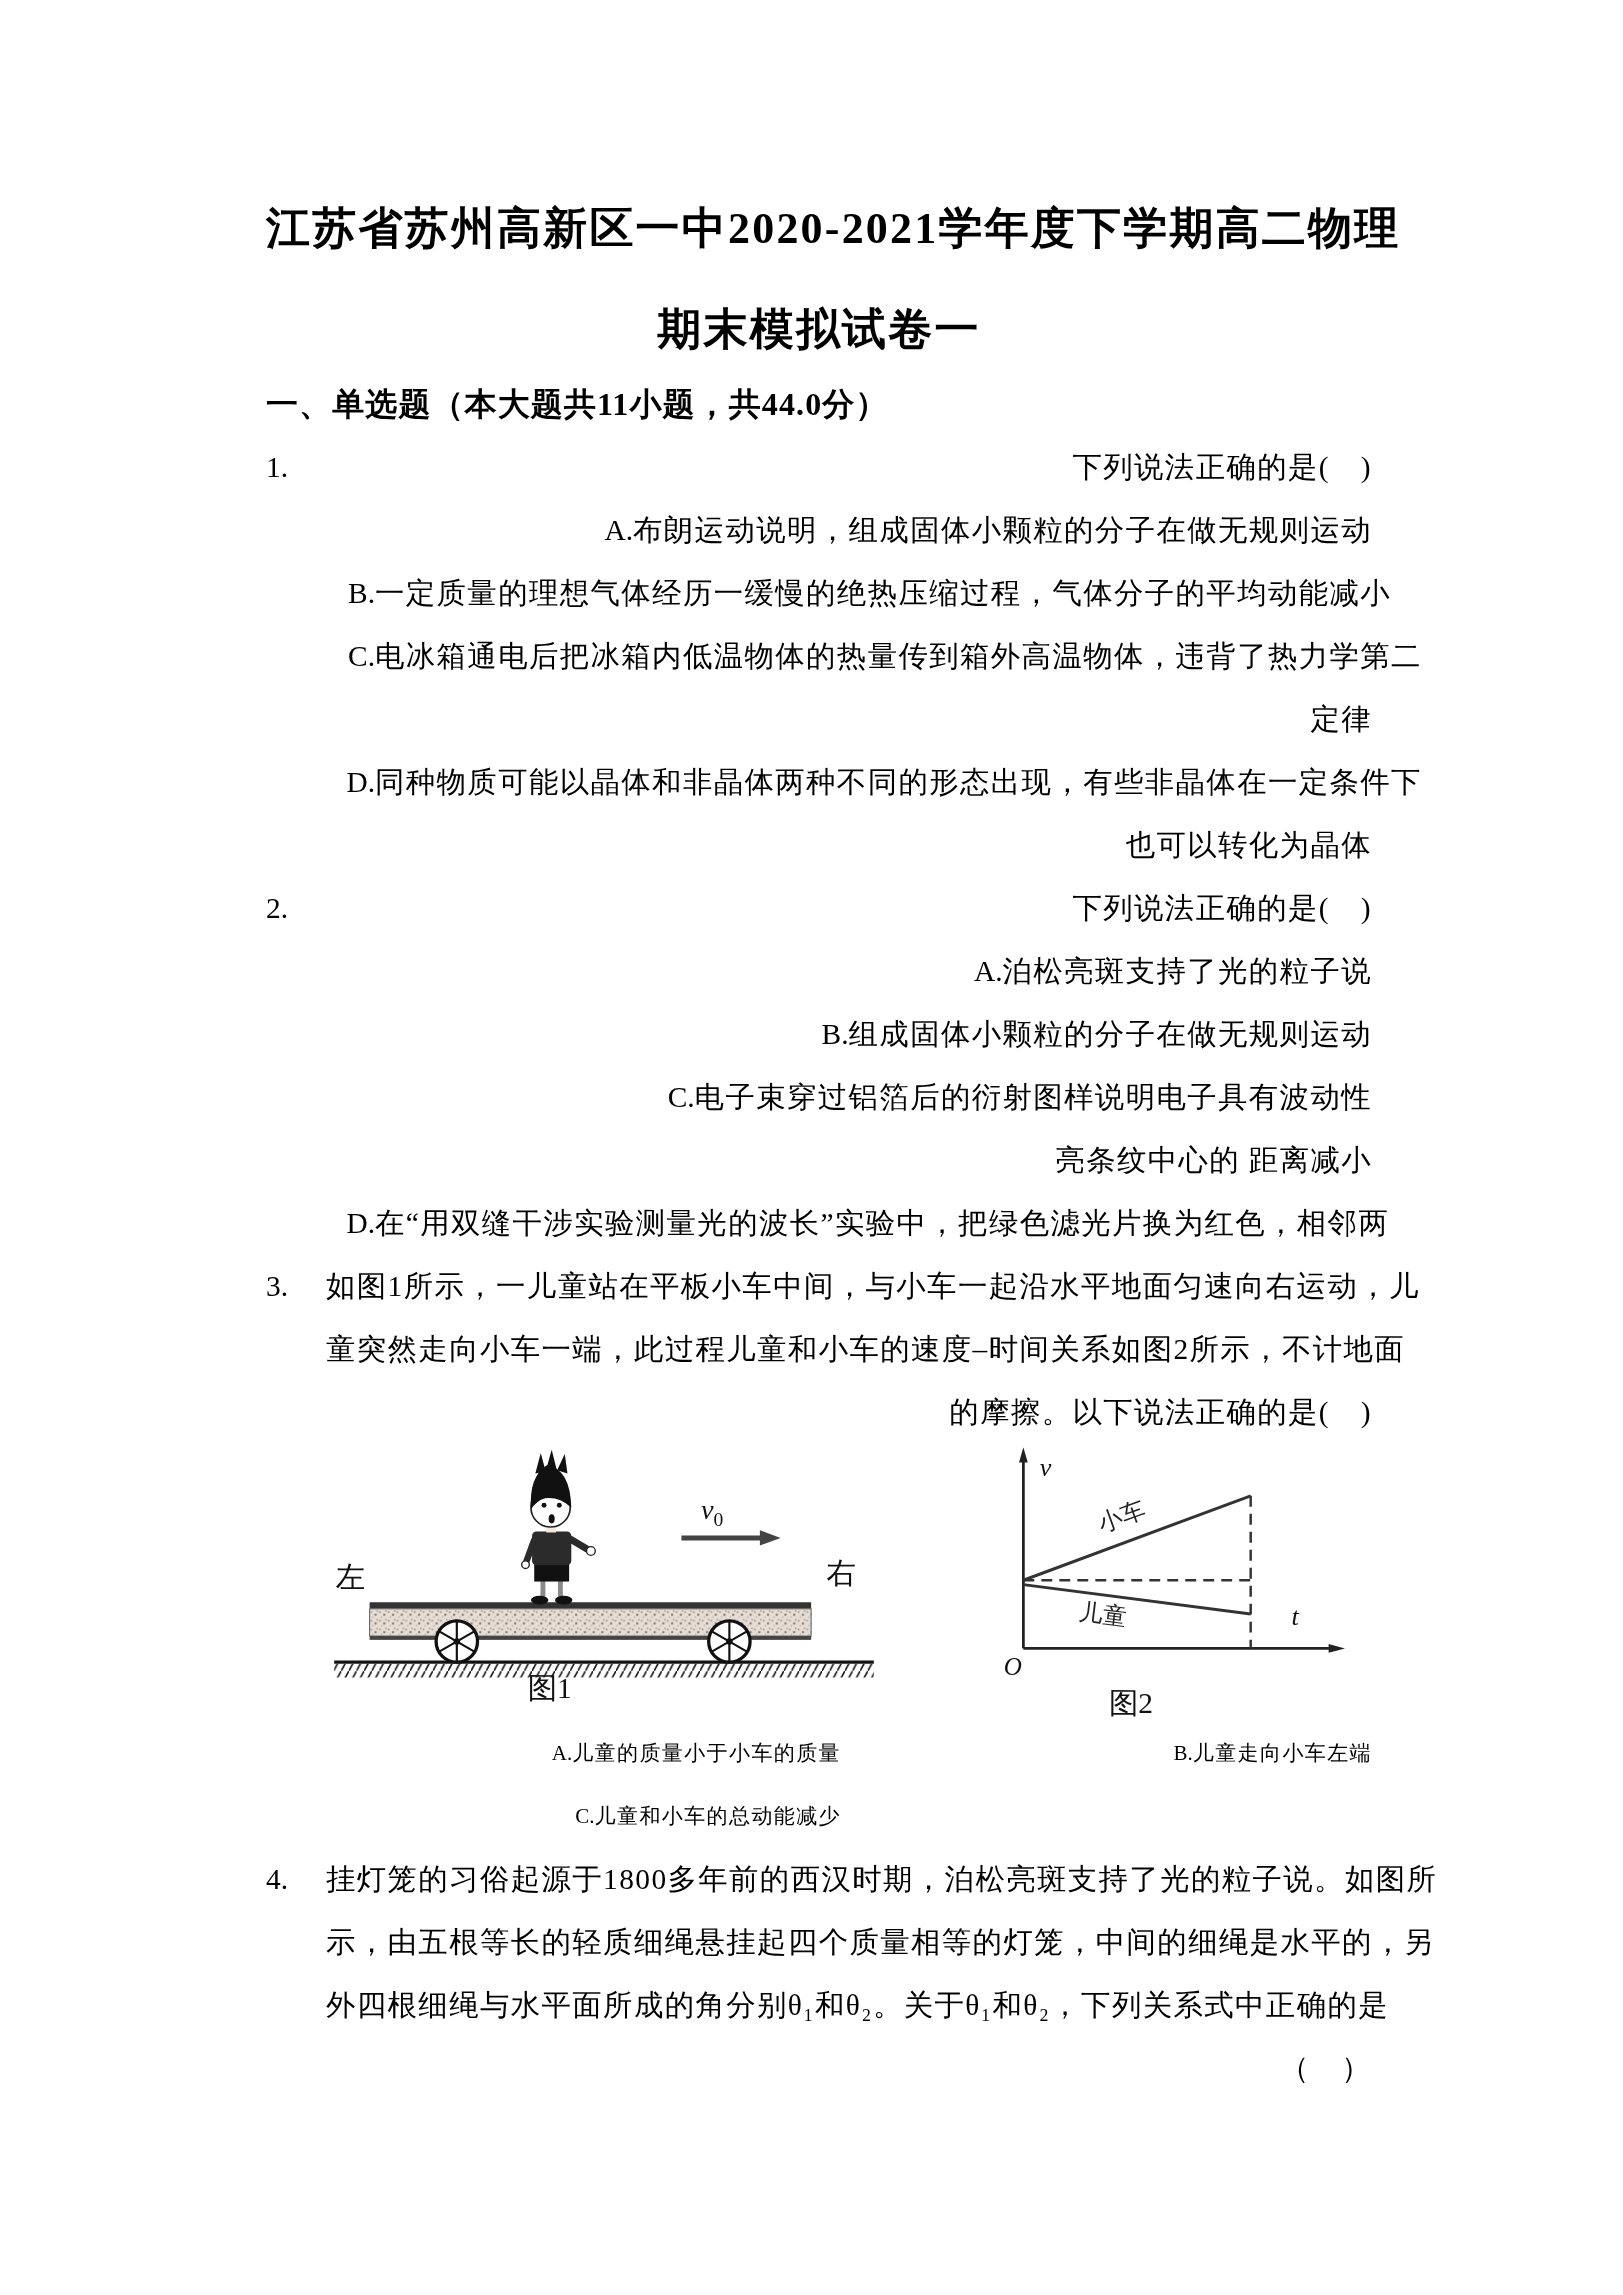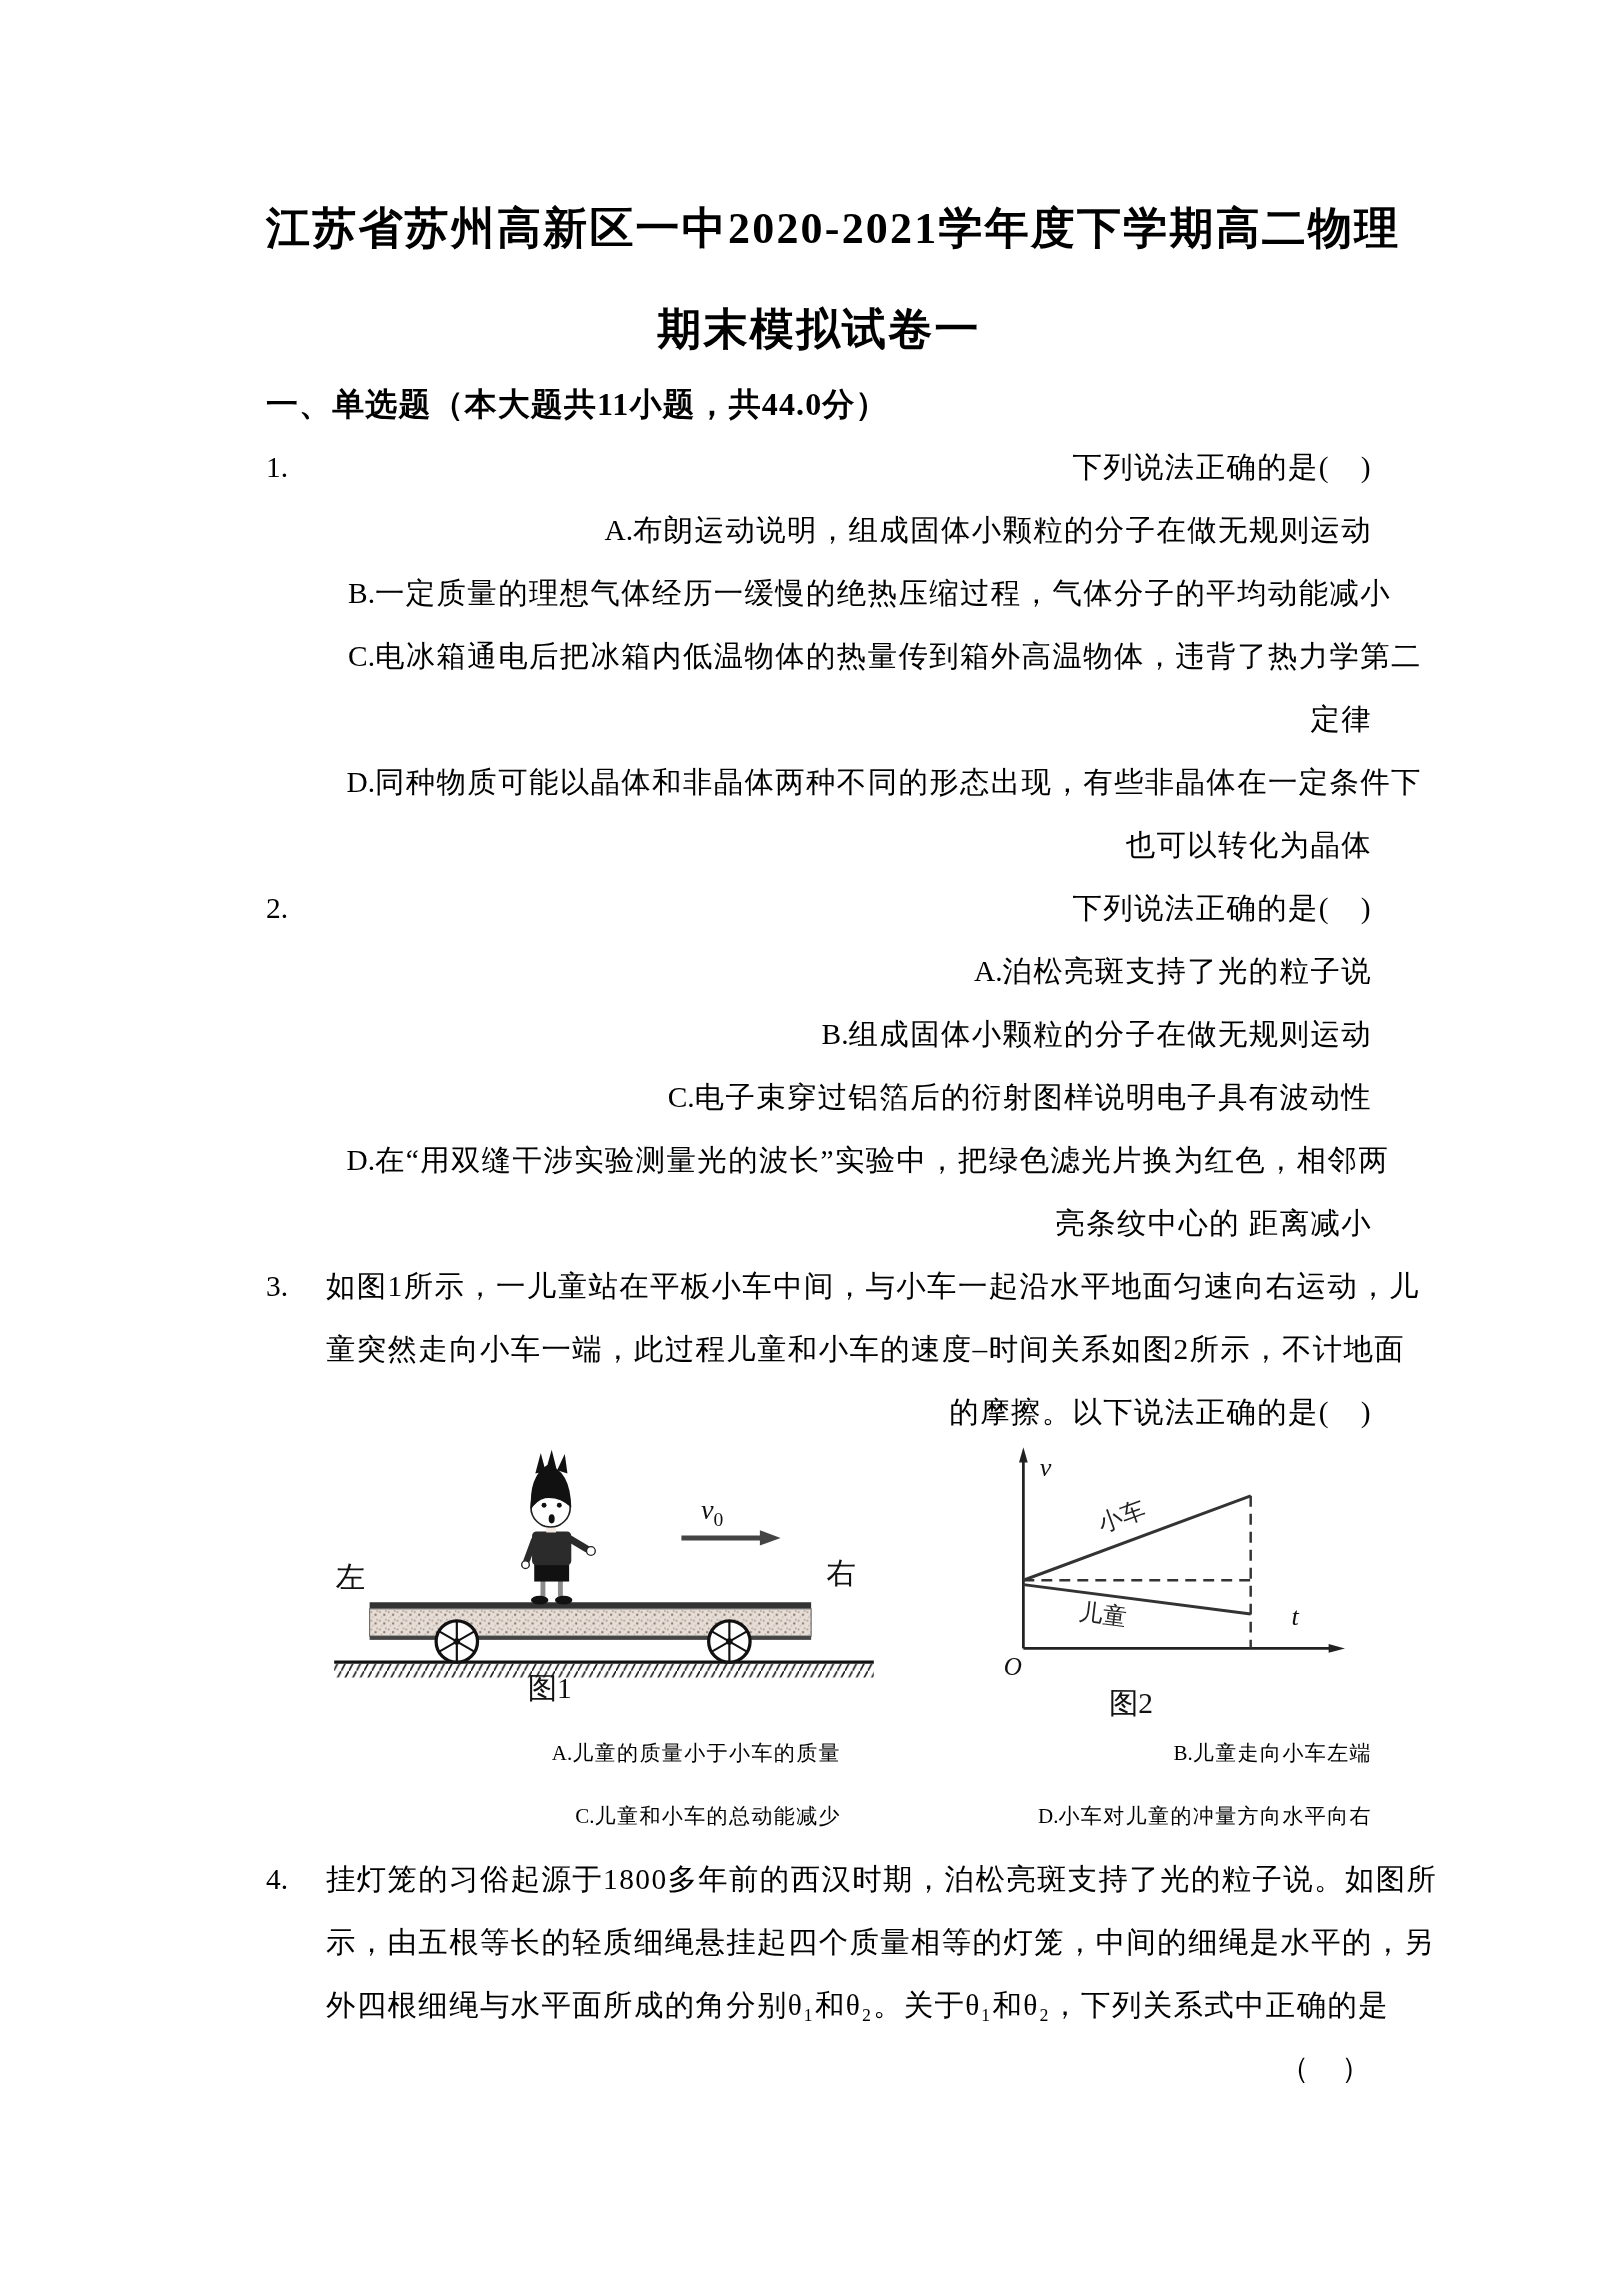--- a/index.html
+++ b/index.html
@@ -52,22 +52,22 @@
           <div class="line opt-cont">也可以转化为晶体</div>
         </div>
       </div>
       <div class="question">
         <div class="q-num">2.</div>
         <div class="q-content">
           <div class="line stem-line">下列说法正确的是(　)</div>
           <div class="line option-line"><span class="opt-label">A.</span><span class="opt-text">泊松亮斑支持了光的粒子说</span></div>
           <div class="line option-line"><span class="opt-label">B.</span><span class="opt-text">组成固体小颗粒的分子在做无规则运动</span></div>
           <div class="line option-line"><span class="opt-label">C.</span><span class="opt-text">电子束穿过铝箔后的衍射图样说明电子具有波动性</span></div>
+          <div class="line opt-cont">亮条纹中心的 距离减小</div>
           <div class="line option-line"><span class="opt-label">D.</span><span class="opt-text">在“用双缝干涉实验测量光的波长”实验中，把绿色滤光片换为红色，相邻两</span></div>
-          <div class="line opt-cont">亮条纹中心的 距离减小</div>
         </div>
       </div>
       <div class="question">
         <div class="q-num">3.</div>
         <div class="q-content">
           <div class="line stem-line">如图1所示，一儿童站在平板小车中间，与小车一起沿水平地面匀速向右运动，儿</div>
           <div class="line stem-line">童突然走向小车一端，此过程儿童和小车的速度–时间关系如图2所示，不计地面</div>
           <div class="line stem-line">的摩擦。以下说法正确的是(　)</div>
           <div id="figures-block" class="figures-row">
 
@@ -161,21 +161,20 @@
     <text class="small-cjk" x="192" y="162" transform="rotate(-20 192 162)">小车</text>
     <text class="small-cjk" x="148" y="322" transform="rotate(7 148 322)">儿童</text>
 
     <text class="cjk" x="205" y="494">图2</text>
   </svg>
 </div>
           <div class="opt-grid">
             <div class="opt-cell"><span class="opt-label">A.</span><span class="opt-text">儿童的质量小于小车的质量</span></div>
             <div class="opt-cell"><span class="opt-label">B.</span><span class="opt-text">儿童走向小车左端</span></div>
             <div class="opt-cell"><span class="opt-label">C.</span><span class="opt-text">儿童和小车的总动能减少</span></div>
-            <div class="opt-cell"><span class="opt-label">D.</span><span class="opt-text">小车对儿童的冲量方向水平向右</span></div>
           </div>
         </div>
       </div>
       <div class="question">
         <div class="q-num">4.</div>
         <div class="q-content">
           <div class="line stem-line">挂灯笼的习俗起源于1800多年前的西汉时期，泊松亮斑支持了光的粒子说。如图所</div>
           <div class="line stem-line">示，由五根等长的轻质细绳悬挂起四个质量相等的灯笼，中间的细绳是水平的，另</div>
           <div class="line stem-line">外四根细绳与水平面所成的角分别θ₁和θ₂。关于θ₁和θ₂，下列关系式中正确的是</div>
           <div class="line stem-line">（　）</div>

